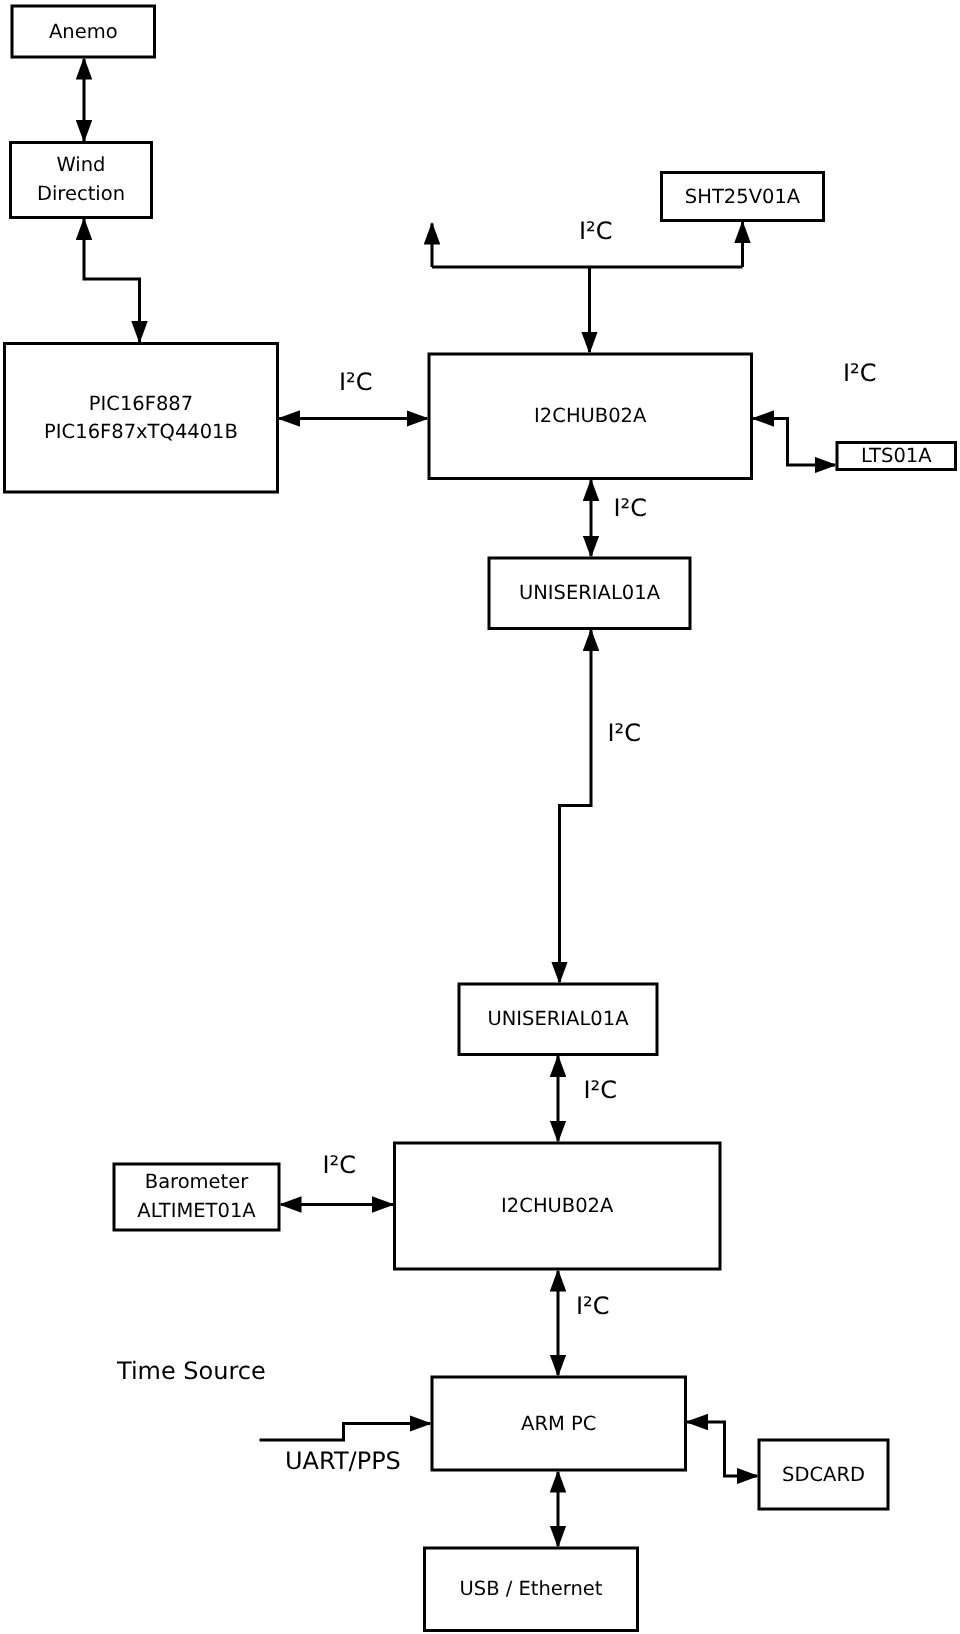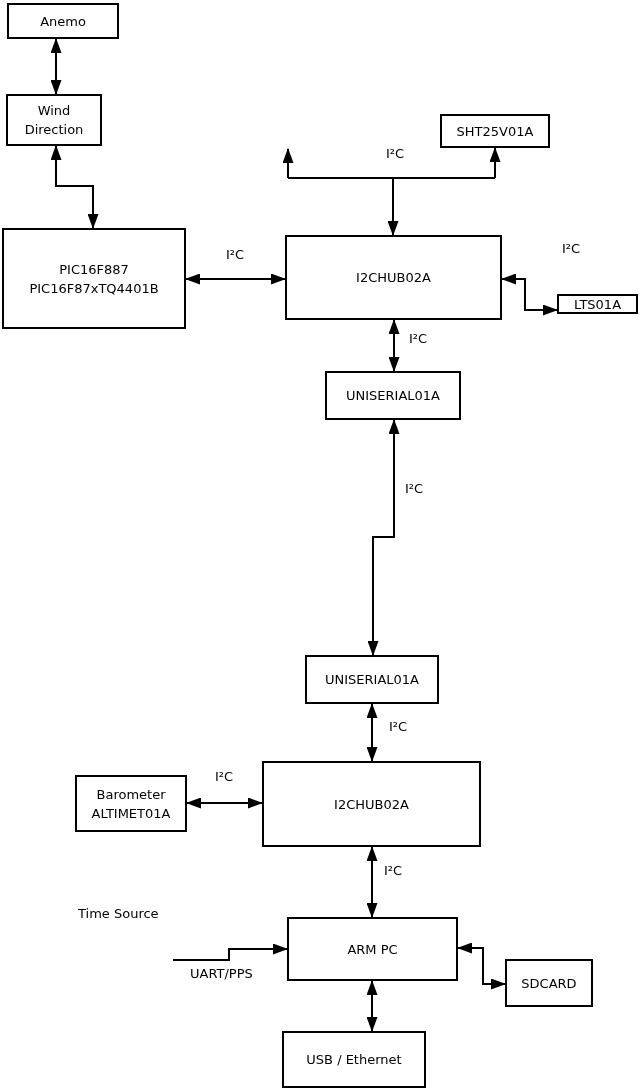--- a/index.html
+++ b/index.html
@@ -34,21 +34,21 @@
     text-align: center;
   }
   .node-label {
     font-size: 13px;
     line-height: 19px;
     white-space: pre-line;
     color: #000000;
   }
   .edge-label {
     position: absolute;
-    font-size: 13px;
+    font-size: 16px;
     line-height: 16px;
     white-space: nowrap;
     color: #000000;
   }
   .wire {
     stroke: #000000;
     stroke-width: 2;
     fill: none;
   }
 </style>
@@ -87,21 +87,21 @@
 
     <path class="wire" d="M 372 847 V 917" marker-start="url(#arrow)" marker-end="url(#arrow)"></path>
 
     <path class="wire" d="M 173 960 H 229 V 949 H 287" marker-end="url(#arrow)"></path>
 
     <path class="wire" d="M 458 948 H 483 V 984 H 505" marker-start="url(#arrow)" marker-end="url(#arrow)"></path>
 
     <path class="wire" d="M 372 981 V 1031" marker-start="url(#arrow)" marker-end="url(#arrow)"></path>
   </svg>
 
-  <div class="node" style="left:7px;top:3px;width:112px;height:36px">
+  <div class="node" style="left:7px;top:3px;width:97px;height:36px">
     <span class="node-label">Anemo</span>
   </div>
 
   <div class="node" style="left:6px;top:94px;width:96px;height:52px">
     <span class="node-label">Wind
 Direction</span>
   </div>
 
   <div class="node" style="left:2px;top:228px;width:184px;height:101px">
     <span class="node-label">PIC16F887
@@ -126,21 +126,21 @@
   </div>
 
   <div class="node" style="left:305px;top:655px;width:134px;height:49px">
     <span class="node-label">UNISERIAL01A</span>
   </div>
 
   <div class="node" style="left:262px;top:761px;width:219px;height:86px">
     <span class="node-label">I2CHUB02A</span>
   </div>
 
-  <div class="node" style="left:75px;top:775px;width:112px;height:57px">
+  <div class="node" style="left:75px;top:775px;width:112px;height:46px">
     <span class="node-label">Barometer
 ALTIMET01A</span>
   </div>
 
 
   <div class="node" style="left:287px;top:917px;width:171px;height:64px">
     <span class="node-label">ARM PC</span>
   </div>
 
   <div class="node" style="left:505px;top:959px;width:88px;height:48px">

